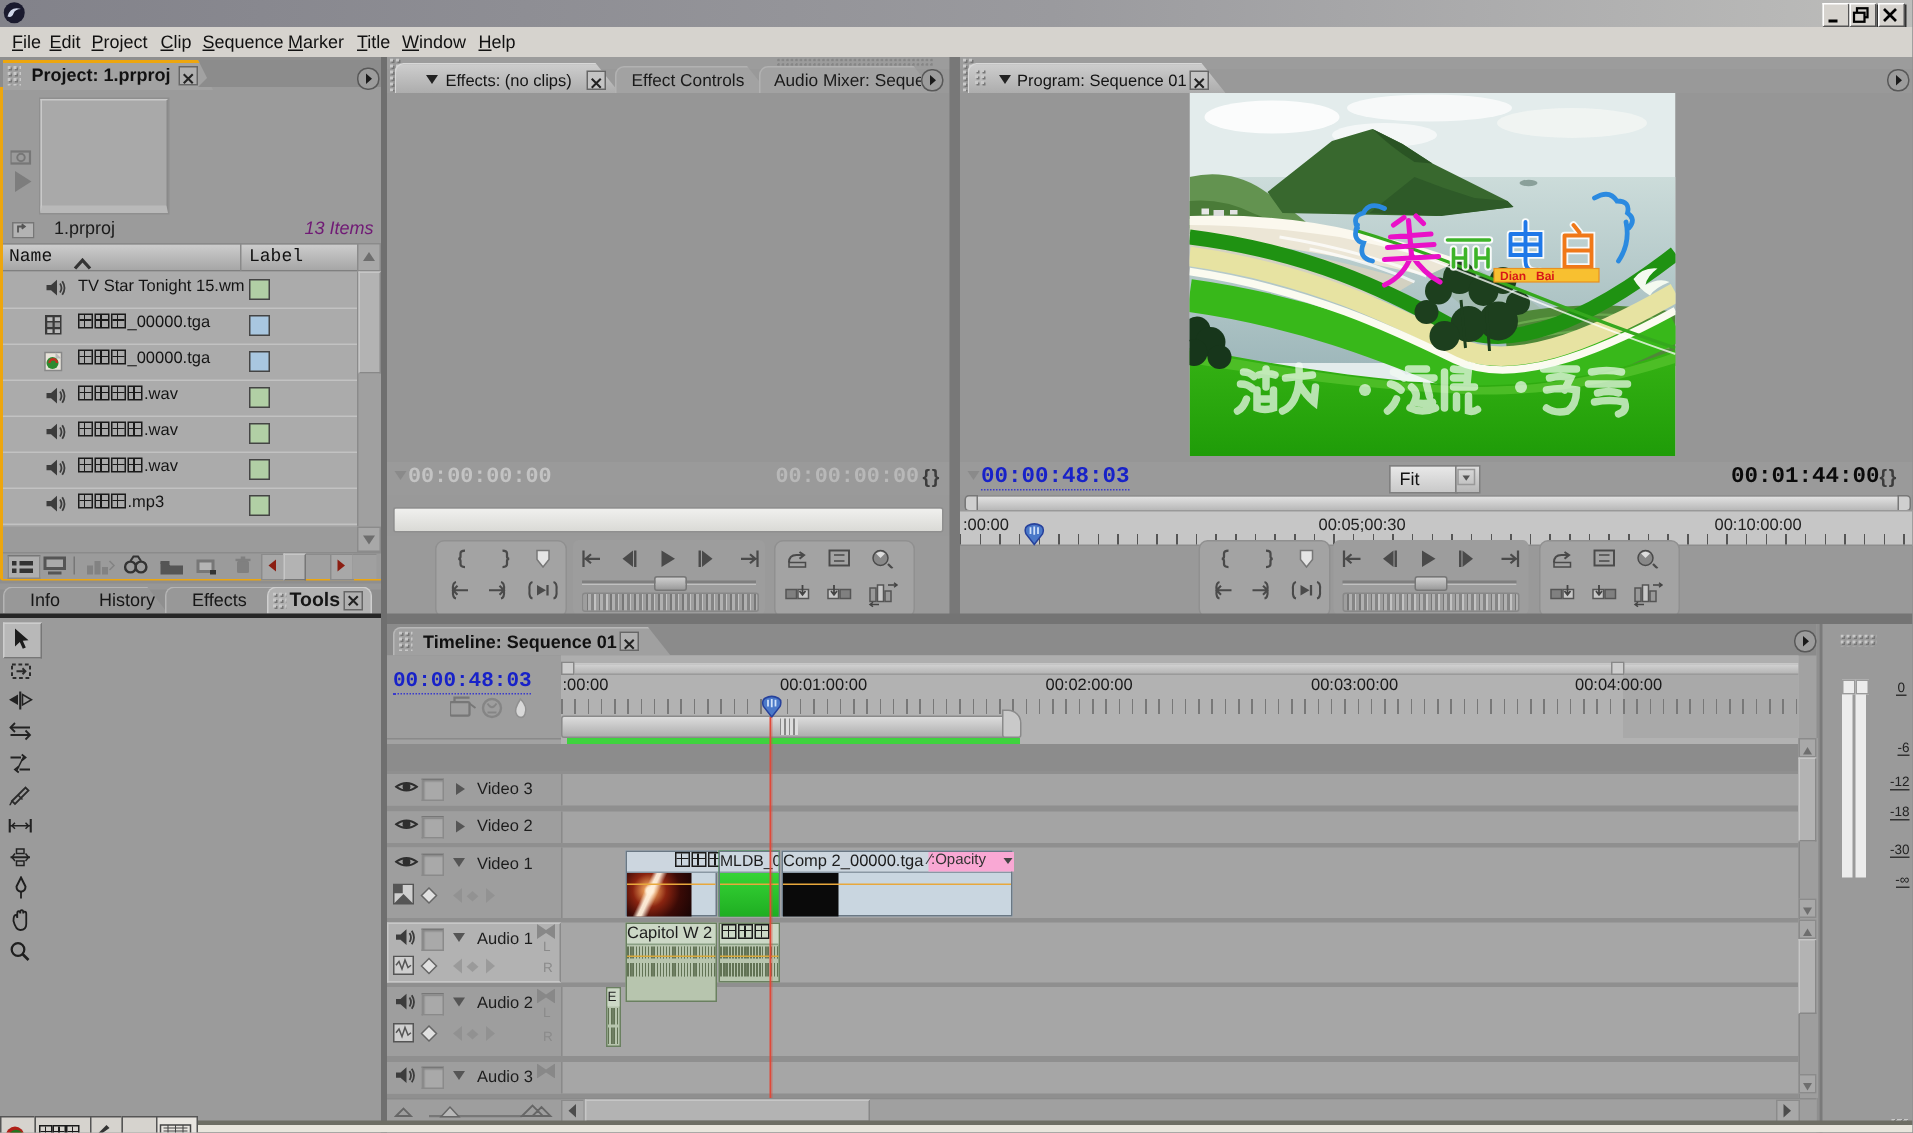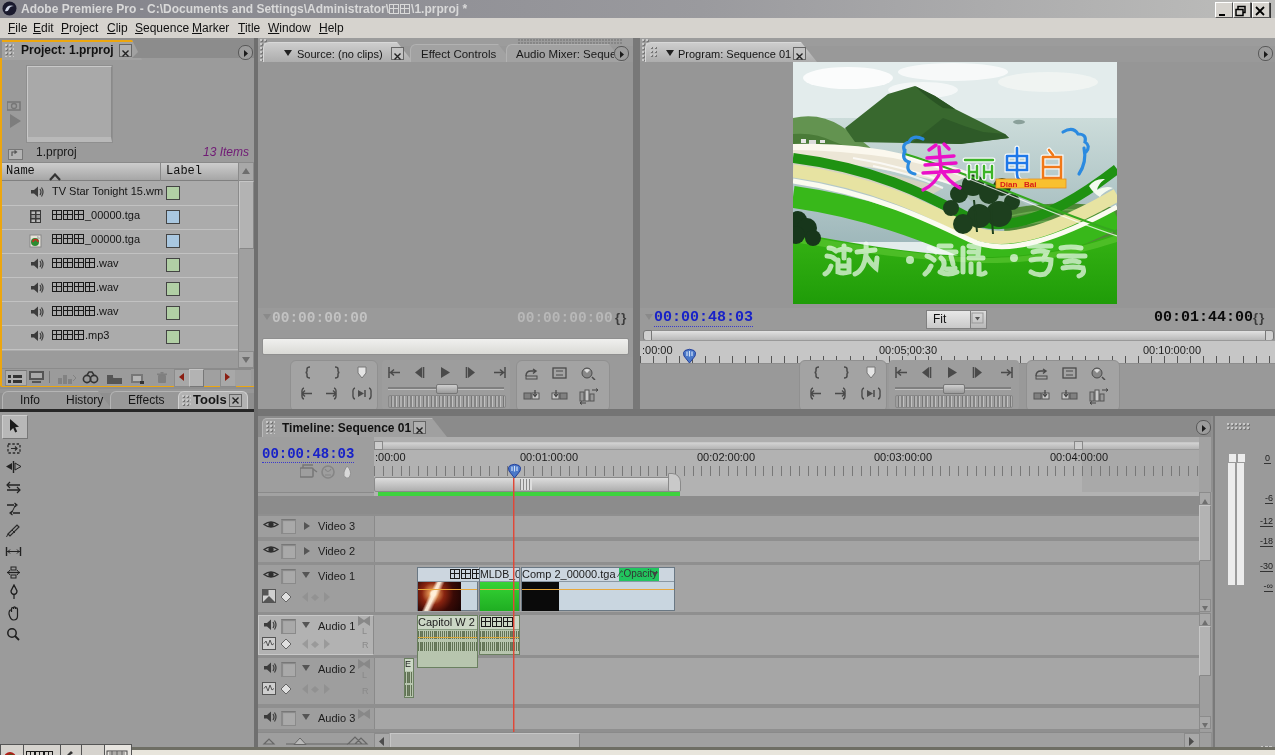--- a/index.html
+++ b/index.html
@@ -21,21 +21,20 @@
 </style></head>
 <body>
 
 <div class="abs" style="left:0;top:0;width:1275px;height:18px;background:linear-gradient(90deg,#82828a 0%,#9a9a9e 55%,#bdbdbb 100%);">
   <div class="abs" style="left:2px;top:1px;width:15px;height:15px;">
     <svg width="15" height="15">
         <circle cx="7.5" cy="7.5" r="7" fill="#1a1a2e"></circle>
         <path d="M3 10 Q5 3 12 5 Q8 5 7 8 Q6 11 3 10Z" fill="#cfd6e8"></path>
       </svg>
   </div>
-  <div class="abs" style="left:21px;top:2px;font-size:12px;font-weight:bold;color:#d9d9d9;white-space:nowrap;">Adobe Premiere Pro - C:\Documents and Settings\Administrator\<b class="cjk2"></b><b class="cjk2"></b>\1.prproj *</div>
   <div class="abs" style="left:1215px;top:2px;width:16px;height:14px;background:#d6d3ce;border:1px solid;border-color:#fff #555 #555 #fff;box-shadow:1px 1px 0 #333;"><svg width="14" height="12">
         <rect x="3" y="9" width="6" height="2" fill="#000"></rect>
       </svg></div>
   <div class="abs" style="left:1233px;top:2px;width:16px;height:14px;background:#d6d3ce;border:1px solid;border-color:#fff #555 #555 #fff;box-shadow:1px 1px 0 #333;"><svg width="14" height="12">
         <rect x="4" y="1.5" width="7" height="6" fill="none" stroke="#000" stroke-width="1.5"></rect>
         <rect x="2" y="4.5" width="7" height="6" fill="#d6d3ce" stroke="#000" stroke-width="1.5"></rect>
       </svg></div>
   <div class="abs" style="left:1252px;top:2px;width:16px;height:14px;background:#d6d3ce;border:1px solid;border-color:#fff #555 #555 #fff;box-shadow:1px 1px 0 #333;"><svg width="14" height="12">
         <path d="M3 2 L11 10 M11 2 L3 10" stroke="#000" stroke-width="1.8"></path>
       </svg></div>
@@ -284,21 +283,21 @@
 </div>
 
 <div id="srcpanel" class="abs" style="left:258px;top:38px;width:375px;height:377px;background:#999;">
 
  <div class="abs" style="left:0;top:0;width:375px;height:8px;background:#9c9c9c;"></div>
  <div class="abs grip" style="left:2px;top:1px;width:8px;height:22px;"></div>
  <div class="abs" style="left:260px;top:1px;width:104px;height:5px;background-image:radial-gradient(circle at 1px 1px,#868686 0.8px,transparent 1px);background-size:3px 3px;"></div>
 
  <div class="abs" style="left:5px;top:4px;width:150px;height:20px;background:linear-gradient(#cdcdcd,#ababab);border:1px solid #d8d8d8;border-bottom:none;border-radius:6px 6px 0 0;clip-path:polygon(0 0,134px 0,150px 20px,0 20px);"></div>
  <div class="abs" style="left:26px;top:12px;width:0;height:0;border-top:6px solid #222;border-left:4.5px solid transparent;border-right:4.5px solid transparent;"></div>
- <div class="abs" style="left:39px;top:10px;font-size:11px;color:#141414;">Source: (no clips)</div>
+ <div class="abs" style="left:39px;top:10px;font-size:11px;color:#141414;">Effects: (no clips)</div>
  <div class="abs" style="left:133px;top:9px;width:11px;height:11px;background:#c4c4c4;border:1px solid #666;"><svg width="11" height="11">
         <path d="M2.5 2.5 L8.5 8.5 M8.5 2.5 L2.5 8.5" stroke="#222" stroke-width="1.4"></path>
       </svg></div>
  <div class="abs" style="left:152px;top:6px;width:104px;height:20px;background:#a2a2a2;border:1px solid #b2b2b2;border-bottom:none;border-radius:6px 6px 0 0;clip-path:polygon(0 0,88px 0,104px 20px,0 20px);"></div>
  <div class="abs" style="left:163px;top:10px;font-size:11.5px;color:#1a1a1a;text-align:right;">Effect Controls</div>
  <div class="abs" style="left:248px;top:6px;width:119px;height:20px;background:#a2a2a2;border:1px solid #b2b2b2;border-bottom:none;border-radius:6px 6px 0 0;clip-path:polygon(0 0,103px 0,119px 20px,0 20px);"></div>
  <div class="abs" style="left:258px;top:10px;font-size:11.5px;color:#1a1a1a;white-space:nowrap;overflow:hidden;width:98px;">Audio Mixer: Sequen</div>
  <div class="abs" style="left:356px;top:8px;width:13px;height:13px;border-radius:7px;background:#9c9c9c;border:1px solid #585858;"><svg width="13" height="13">
         <path d="M5 3 L9 6.5 L5 10Z" fill="#1a1a1a"></path>
       </svg></div>
@@ -773,21 +772,21 @@
    <div style="position:absolute;left:0;top:14px;width:43px;height:29px;background:linear-gradient(115deg,transparent 0 30%,rgba(255,240,220,0.95) 36% 40%,transparent 48%),radial-gradient(circle at 35% 40%,#ffe8c8 0 6%,#e09050 12%,#8a2410 34%,#3a0a06 62%,#160404 100%);"></div>
    <div style="position:absolute;left:0;top:21px;width:100%;height:1px;background:#e8a83c;"></div>
   </div>
   <div class="abs" style="left:221px;top:53px;width:41px;height:44px;border:1px solid #6a7884;background:#2ec52e;box-sizing:border-box;">
    <div style="position:absolute;left:0;top:0;width:100%;height:13px;background:#ccd6df;border-bottom:1px solid #8a98a4;overflow:hidden;white-space:nowrap;font-size:10.5px;">MLDB_0</div>
    <div style="position:absolute;left:0;top:14px;width:100%;height:29px;background:linear-gradient(#35d435,#1fae22);"></div>
    <div style="position:absolute;left:0;top:21px;width:100%;height:1px;background:#e8a83c;"></div>
   </div>
   <div class="abs" style="left:263px;top:53px;width:154px;height:44px;border:1px solid #6a7884;background:#c9d6e0;box-sizing:border-box;">
    <div style="position:absolute;left:0;top:0;width:100%;height:13px;background:#ccd6df;border-bottom:1px solid #8a98a4;overflow:hidden;white-space:nowrap;font-size:11px;">Comp 2_00000.tga</div>
-   <div style="position:absolute;left:97px;top:0px;height:13px;width:40px;background:#22c55e;font-size:10px;color:#333;">∕:Opacity<span style="position:absolute;right:1px;top:4px;width:0;height:0;border-top:4px solid #444;border-left:3px solid transparent;border-right:3px solid transparent;"></span></div>
+   <div style="position:absolute;left:97px;top:0px;height:13px;width:57px;background:#f9a8d4;font-size:10px;color:#333;">∕:Opacity<span style="position:absolute;right:1px;top:4px;width:0;height:0;border-top:4px solid #444;border-left:3px solid transparent;border-right:3px solid transparent;"></span></div>
    <div style="position:absolute;left:0;top:14px;width:37px;height:29px;background:#0a0a0a;"></div>
    <div style="position:absolute;left:0;top:21px;width:100%;height:1px;background:#e8a83c;"></div>
   </div>
 
   <div class="abs wave1" style="left:159px;top:101px;width:61px;height:53px;border:1px solid #6a8060;background:#b7c5ae;box-sizing:border-box;">
    <div style="position:absolute;left:0;top:0;width:100%;height:13px;background:#ccd8c6;border-bottom:1px solid #8aa084;overflow:hidden;white-space:nowrap;font-size:11px;">Capitol W 2</div>
    <div class="wv" style="position:absolute;left:0;top:15px;width:100%;height:8px;"></div>
    <div class="wv" style="position:absolute;left:0;top:26px;width:100%;height:9px;"></div>
    <div style="position:absolute;left:0;top:21px;width:100%;height:1px;background:#d8a83c;"></div>
   </div>

